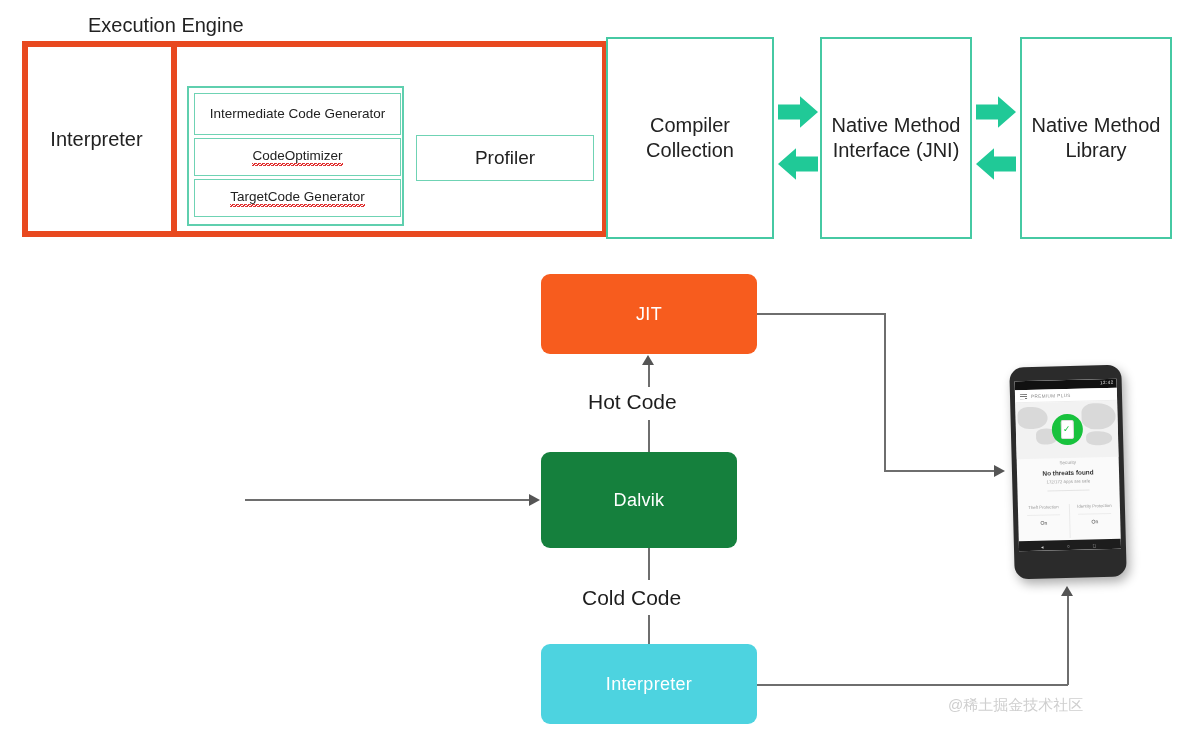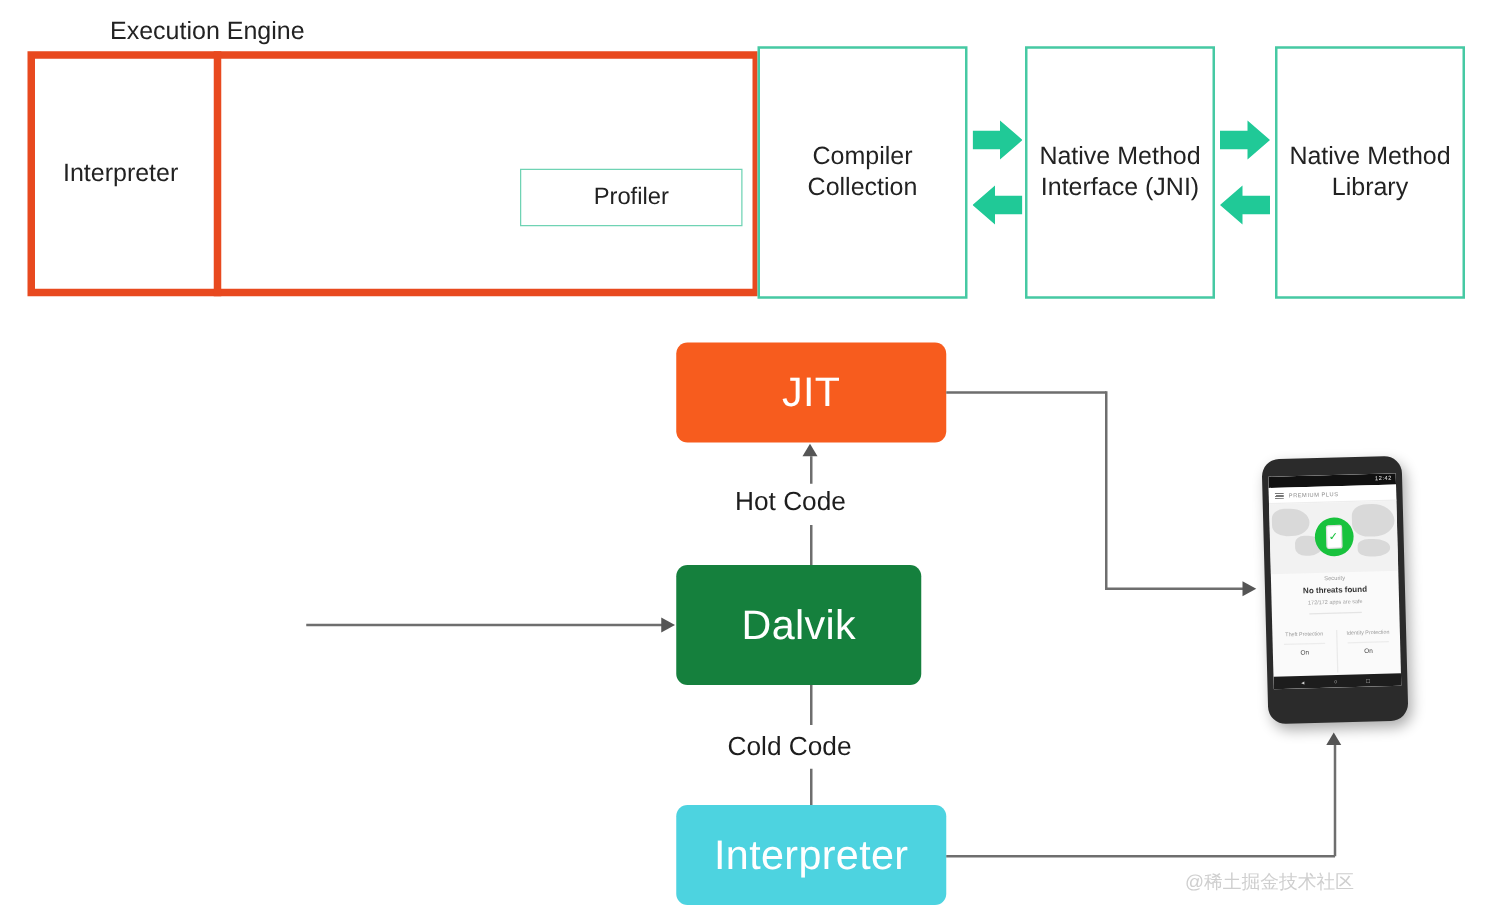--- a/index.html
+++ b/index.html
@@ -70,21 +70,21 @@
     clip-path:polygon(0% 28%,55% 28%,55% 4%,100% 50%,55% 96%,55% 72%,0% 72%);
   }
   .arrow-l{
     background:#20C997;
     clip-path:polygon(100% 28%,45% 28%,45% 4%,0% 50%,45% 96%,45% 72%,100% 72%);
   }
 
   
   .node{
     border-radius:9px;display:flex;align-items:center;justify-content:center;
-    color:#fff;font-size:33px;letter-spacing:.3px;
+    color:#fff;font-size:18px;letter-spacing:.3px;
   }
   #node-dex{left:25px;top:444px;width:220px;height:112px;background:#26C9A0;}
   #node-jit{left:541px;top:274px;width:216px;height:80px;background:#F75C1E;}
   #node-dalvik{left:541px;top:452px;width:196px;height:96px;background:#15803d;}
   #node-interp{left:541px;top:644px;width:216px;height:80px;background:#4DD3E0;}
 
   .edge-label{font-size:21px;color:#1d1d1d;white-space:nowrap;}
   #lbl-hot{left:588px;top:390px;}
   #lbl-cold{left:582px;top:586px;}
 
@@ -144,20 +144,29 @@
 
   <div class="abs" id="exec-title">Execution Engine</div>
 
   <div class="abs" id="exec-frame"></div>
 
   <div class="abs" id="interpreter-cell">
     <span>Interpreter</span>
   </div>
 
 
+  <div class="abs green-box" id="codegen-group">
+    <div class="abs green-thin codegen-item" id="cg-0">Intermediate Code Generator</div>
+    <div class="abs green-thin codegen-item" id="cg-1">
+      <span class="squiggle">CodeOptimizer</span>
+    </div>
+    <div class="abs green-thin codegen-item" id="cg-2">
+      <span class="squiggle">TargetCode Generator</span>
+    </div>
+  </div>
 
   <div class="abs green-thin" id="profiler-box">
     <span>Profiler</span>
   </div>
 
   <div class="abs tall-box" id="gc-box">Compiler Collection</div>
 
   <div class="abs" style="left:778px;top:95px;width:46px;height:90px;">
     <div class="arrow-r" style="left:0;top:0;"></div>
     <div class="arrow-l" style="left:0;top:52px;"></div>

